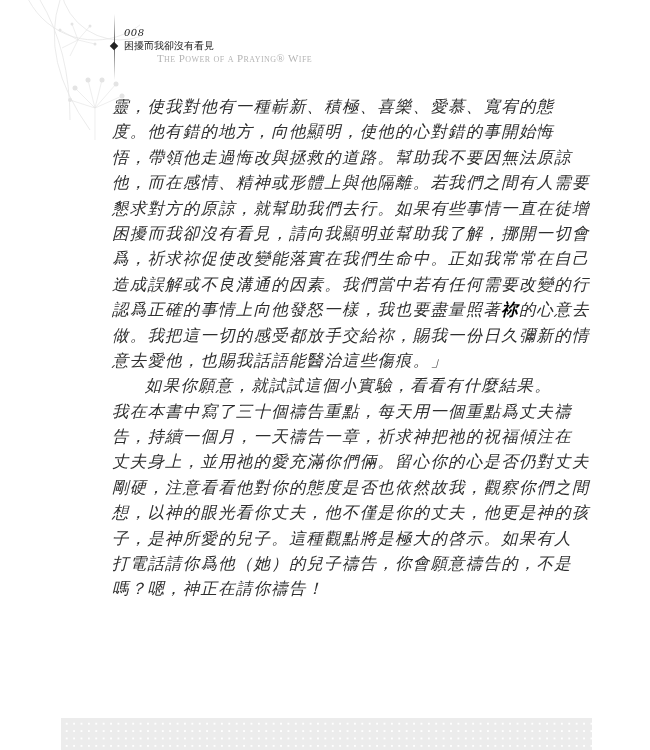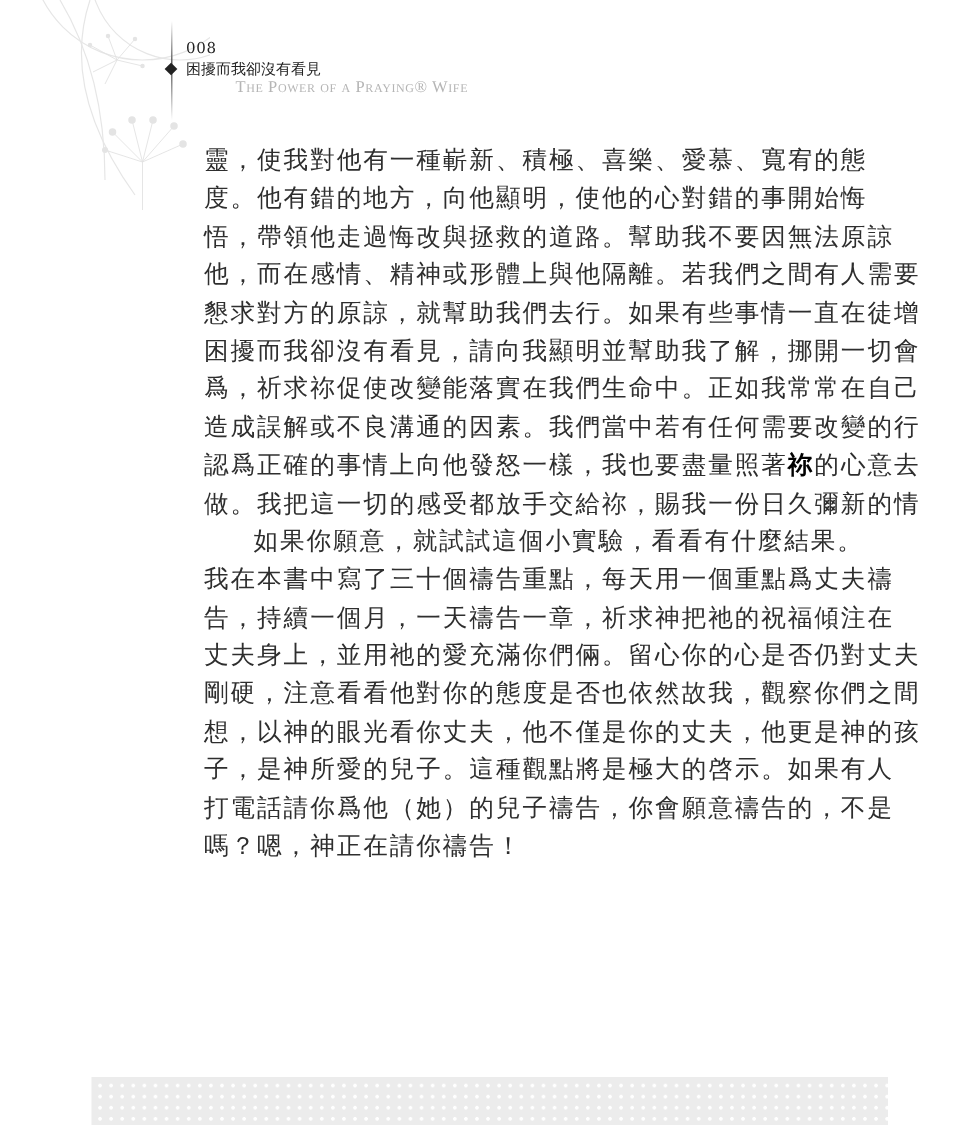--- a/index.html
+++ b/index.html
@@ -13,36 +13,36 @@
     .vline {
       position: absolute; left: 114px; top: 14px; width: 1px; height: 66px;
       background: linear-gradient(#ffffff, #555555 45%, #ffffff);
     }
     .vdot {
       position: absolute; left: 111px; top: 43px; width: 6px; height: 6px;
       background: #222; transform: rotate(45deg);
     }
     .page-num {
       position: absolute; left: 124px; top: 27px;
-      font-size: 10px; color: #222; letter-spacing: 0.5px;
+      font-size: 10px; color: #222; letter-spacing: 0.5px; font-style: italic;
     }
     .book-title-zh {
       position: absolute; left: 124px; top: 39px;
       font-size: 10px; color: #222; white-space: nowrap;
     }
     .book-title-en {
       position: absolute; left: 124px; top: 52px;
       font-size: 11px; color: #b5b5b5; white-space: nowrap;
       font-variant: small-caps; letter-spacing: 0.4px;
       font-family: "Liberation Serif", serif;
       margin-left: 33px;
     }
     .body-text {
-      position: absolute; left: 136px; top: 94px; width: 470px;
-      font-size: 16.4px; line-height: 25.4px; color: #2e2e2e;
+      position: absolute; left: 112px; top: 94px; width: 470px;
+      font-size: 16.4px; line-height: 25.4px; color: #2e2e2e; font-style: italic;
     }
     .line { white-space: nowrap; height: 25.4px; letter-spacing: 1.3px; }
     .line.indent { padding-left: 33px; }
     .bold { font-weight: bold; color: #000; }
     .footer-band {
       position: absolute; left: 61px; top: 718px; width: 531px; height: 32px;
       background-color: #ececec;
       background-image: radial-gradient(circle, #ffffff 1px, transparent 1.4px);
       background-size: 7.4px 7.4px;
       background-position: 2px 2px;
@@ -98,20 +98,21 @@
   <div class="line">靈，使我對他有一種嶄新、積極、喜樂、愛慕、寬宥的態</div>
   <div class="line">度。他有錯的地方，向他顯明，使他的心對錯的事開始悔</div>
   <div class="line">悟，帶領他走過悔改與拯救的道路。幫助我不要因無法原諒</div>
   <div class="line">他，而在感情、精神或形體上與他隔離。若我們之間有人需要</div>
   <div class="line">懇求對方的原諒，就幫助我們去行。如果有些事情一直在徒增</div>
   <div class="line">困擾而我卻沒有看見，請向我顯明並幫助我了解，挪開一切會</div>
   <div class="line">爲，祈求祢促使改變能落實在我們生命中。正如我常常在自己</div>
   <div class="line">造成誤解或不良溝通的因素。我們當中若有任何需要改變的行</div>
   <div class="line"><span>認爲正確的事情上向他發怒一樣，我也要盡量照著</span><span class="bold">祢</span><span>的心意去</span></div>
   <div class="line">做。我把這一切的感受都放手交給祢，賜我一份日久彌新的情</div>
+  <div class="line">意去愛他，也賜我話語能醫治這些傷痕。」</div>
   <div class="line indent">如果你願意，就試試這個小實驗，看看有什麼結果。</div>
   <div class="line">我在本書中寫了三十個禱告重點，每天用一個重點爲丈夫禱</div>
   <div class="line">告，持續一個月，一天禱告一章，祈求神把祂的祝福傾注在</div>
   <div class="line">丈夫身上，並用祂的愛充滿你們倆。留心你的心是否仍對丈夫</div>
   <div class="line">剛硬，注意看看他對你的態度是否也依然故我，觀察你們之間</div>
   <div class="line">想，以神的眼光看你丈夫，他不僅是你的丈夫，他更是神的孩</div>
   <div class="line">子，是神所愛的兒子。這種觀點將是極大的啓示。如果有人</div>
   <div class="line">打電話請你爲他（她）的兒子禱告，你會願意禱告的，不是</div>
   <div class="line">嗎？嗯，神正在請你禱告！</div>
 </div>

